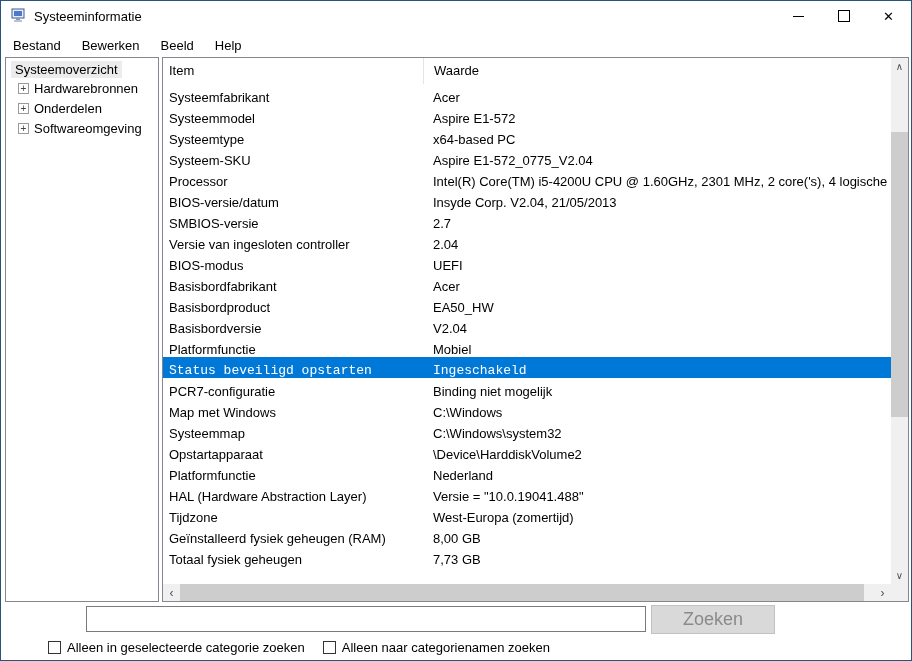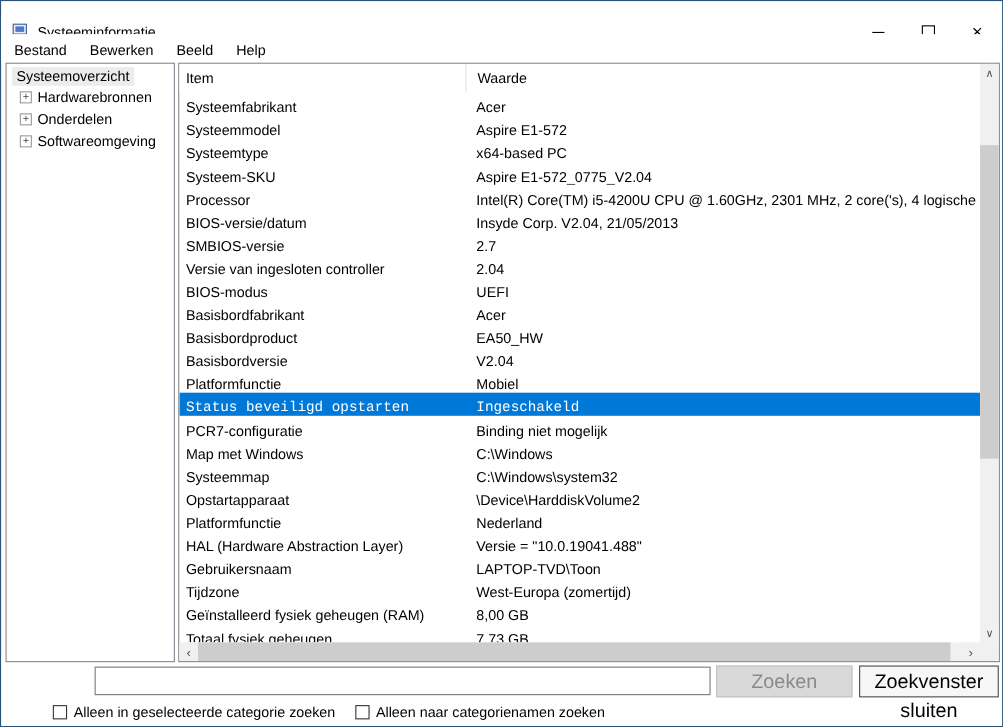--- a/index.html
+++ b/index.html
@@ -2,21 +2,21 @@
 <html><head>
 <meta charset="utf-8">
 <style>
   html,body{margin:0;padding:0;background:#fff;}
   .window{
     position:relative;width:912px;height:661px;box-sizing:border-box;
     border:1px solid #29537a;background:#fff;overflow:hidden;
     font-family:"Liberation Sans",sans-serif;font-size:13px;color:#000;
   }
   
-  .titlebar{position:absolute;top:13px;left:0;right:0;height:30px;display:flex;align-items:center;background:#fff;justify-content:flex-end;}
+  .titlebar{position:absolute;top:0;left:0;right:0;height:30px;display:flex;align-items:center;background:#fff;justify-content:flex-end;}
   .app-icon{margin-left:9px;width:16px;height:16px;flex:0 0 auto;}
   .title-text{margin-left:8px;font-size:13px;}
   .win-controls{margin-left:auto;display:flex;height:100%;}
   .win-btn{width:45px;height:100%;display:flex;align-items:center;justify-content:center;color:#000;}
   .glyph-min{display:block;width:11px;height:0;border-top:1px solid #000;}
   .glyph-max{display:block;width:10px;height:10px;border:1px solid #000;background:transparent;}
   .glyph-close{font-size:13px;line-height:1;}
   
   .menubar{position:absolute;top:30px;left:0;right:0;height:24px;display:flex;align-items:flex-end;padding-left:8px;background:#fff;}
   .menu-item{margin-right:13px;padding:2px 4px;white-space:nowrap;}
@@ -191,24 +191,20 @@
         </div>
         <div class="row">
           <div class="c-item">Platformfunctie</div>
           <div class="c-value">Nederland</div>
         </div>
         <div class="row">
           <div class="c-item">HAL (Hardware Abstraction Layer)</div>
           <div class="c-value">Versie = "10.0.19041.488"</div>
         </div>
         <div class="row">
-          <div class="c-item">Gebruikersnaam</div>
-          <div class="c-value">LAPTOP-TVD\Toon</div>
-        </div>
-        <div class="row">
           <div class="c-item">Tijdzone</div>
           <div class="c-value">West-Europa (zomertijd)</div>
         </div>
         <div class="row">
           <div class="c-item">Geïnstalleerd fysiek geheugen (RAM)</div>
           <div class="c-value">8,00 GB</div>
         </div>
         <div class="row">
           <div class="c-item">Totaal fysiek geheugen</div>
           <div class="c-value">7,73 GB</div>
@@ -224,21 +220,20 @@
       <div class="sb-arrow left">‹</div>
       <div class="thumb"></div>
       <div class="sb-arrow right">›</div>
     </div>
     <div class="sb-corner"></div>
   </div>
 
   <span class="search-label">Zoeken naar:</span>
   <input class="search-input" type="text" value="" style="">
   <div class="btn btn-zoeken">Zoeken</div>
-  <div class="btn btn-close">Zoekvenster sluiten</div>
 
   <div class="checks">
     <span class="checkbox"></span>
     <span class="check-label">Alleen in geselecteerde categorie zoeken</span>
     <span class="checkbox"></span>
     <span class="check-label">Alleen naar categorienamen zoeken</span>
   </div>
 
 </div>
 

